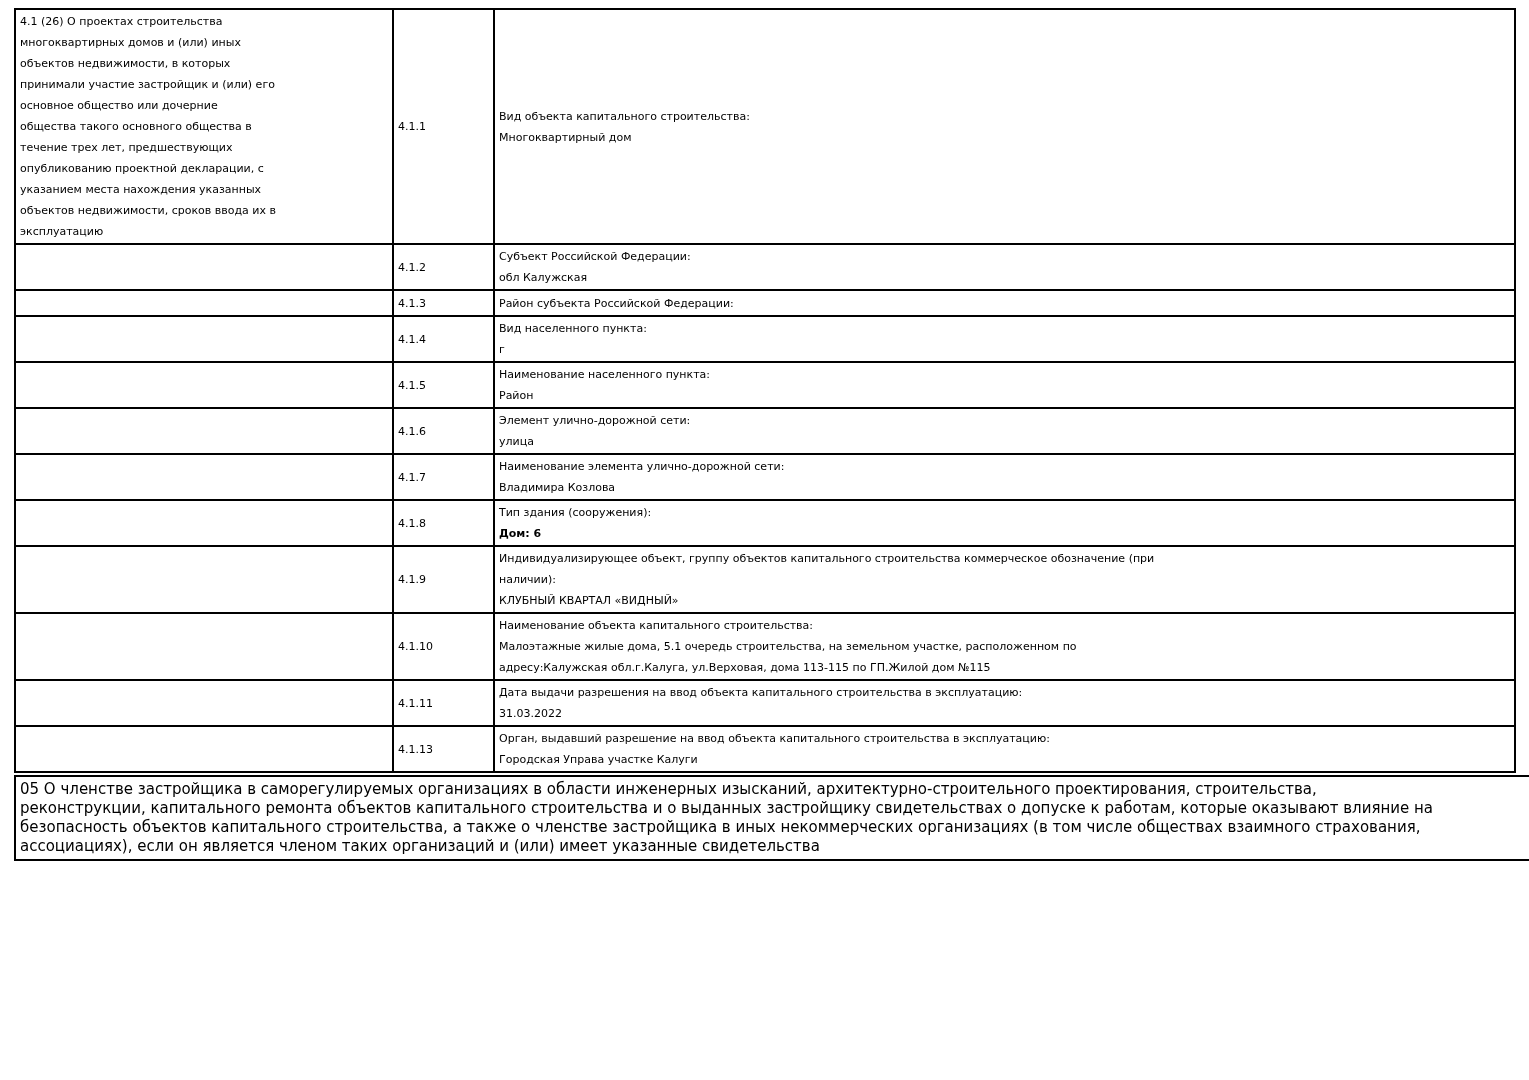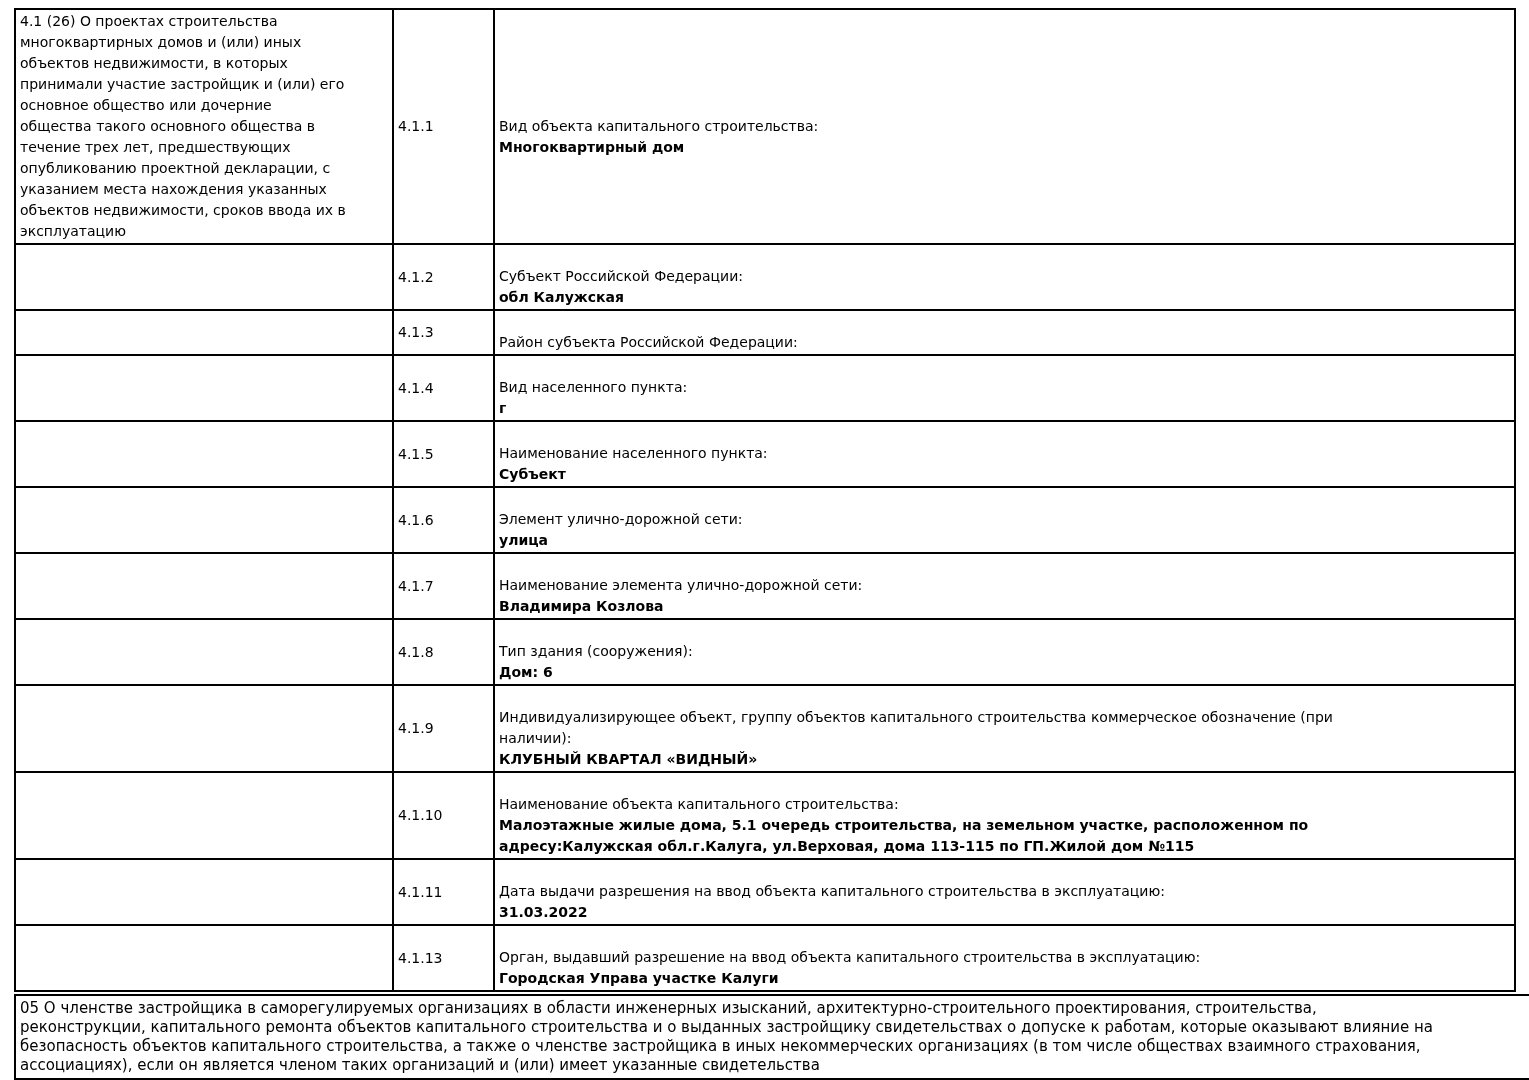--- a/index.html
+++ b/index.html
@@ -25,41 +25,40 @@
   }
   table.decl {
     border-collapse: collapse;
     table-layout: fixed;
     width: 1500px;
   }
   table.decl td {
     border: 2px solid #000000;
     padding: 1px 4px;
     vertical-align: middle;
-    font-size: 14px;
+    font-size: 11px;
     line-height: 21px;
     overflow: hidden;
   }
   td.section-cell {
     vertical-align: top;
     line-height: 20.4px;
     white-space: pre-line;
     padding-top: 2px;
   }
   td.num-cell {
     line-height: 18px;
     margin-left: 20px;
   }
   .lbl {
     font-weight: normal;
     white-space: pre-line;
-    margin-top: 20px;
   }
   .val {
-    font-weight: bold;
+    font-weight: normal;
     white-space: pre-line;
   }
   .val.plain {
     font-weight: bold;
   }
   #footer-section {
     box-sizing: border-box;
     width: 1528px;
     margin-top: 2px;
     border: 2px solid #000000;
@@ -101,42 +100,42 @@
           </td>
         </tr>
         <tr style="height:40px">
           <td></td>
           <td class="num-cell">4.1.2</td>
           <td>
             <div class="lbl">Субъект Российской Федерации:</div>
             <div class="val">обл Калужская</div>
           </td>
         </tr>
-        <tr style="height:34px">
+        <tr style="height:26px">
           <td></td>
           <td class="num-cell">4.1.3</td>
           <td>
             <div class="lbl">Район субъекта Российской Федерации:</div>
             <div class="val"></div>
           </td>
         </tr>
         <tr style="height:44px">
           <td></td>
           <td class="num-cell">4.1.4</td>
           <td>
             <div class="lbl">Вид населенного пункта:</div>
             <div class="val">г</div>
           </td>
         </tr>
         <tr style="height:45px">
           <td></td>
           <td class="num-cell">4.1.5</td>
           <td>
             <div class="lbl">Наименование населенного пункта:</div>
-            <div class="val">Субъект</div>
+            <div class="val">Район</div>
           </td>
         </tr>
         <tr style="height:45px">
           <td></td>
           <td class="num-cell">4.1.6</td>
           <td>
             <div class="lbl">Элемент улично-дорожной сети:</div>
             <div class="val">улица</div>
           </td>
         </tr>

